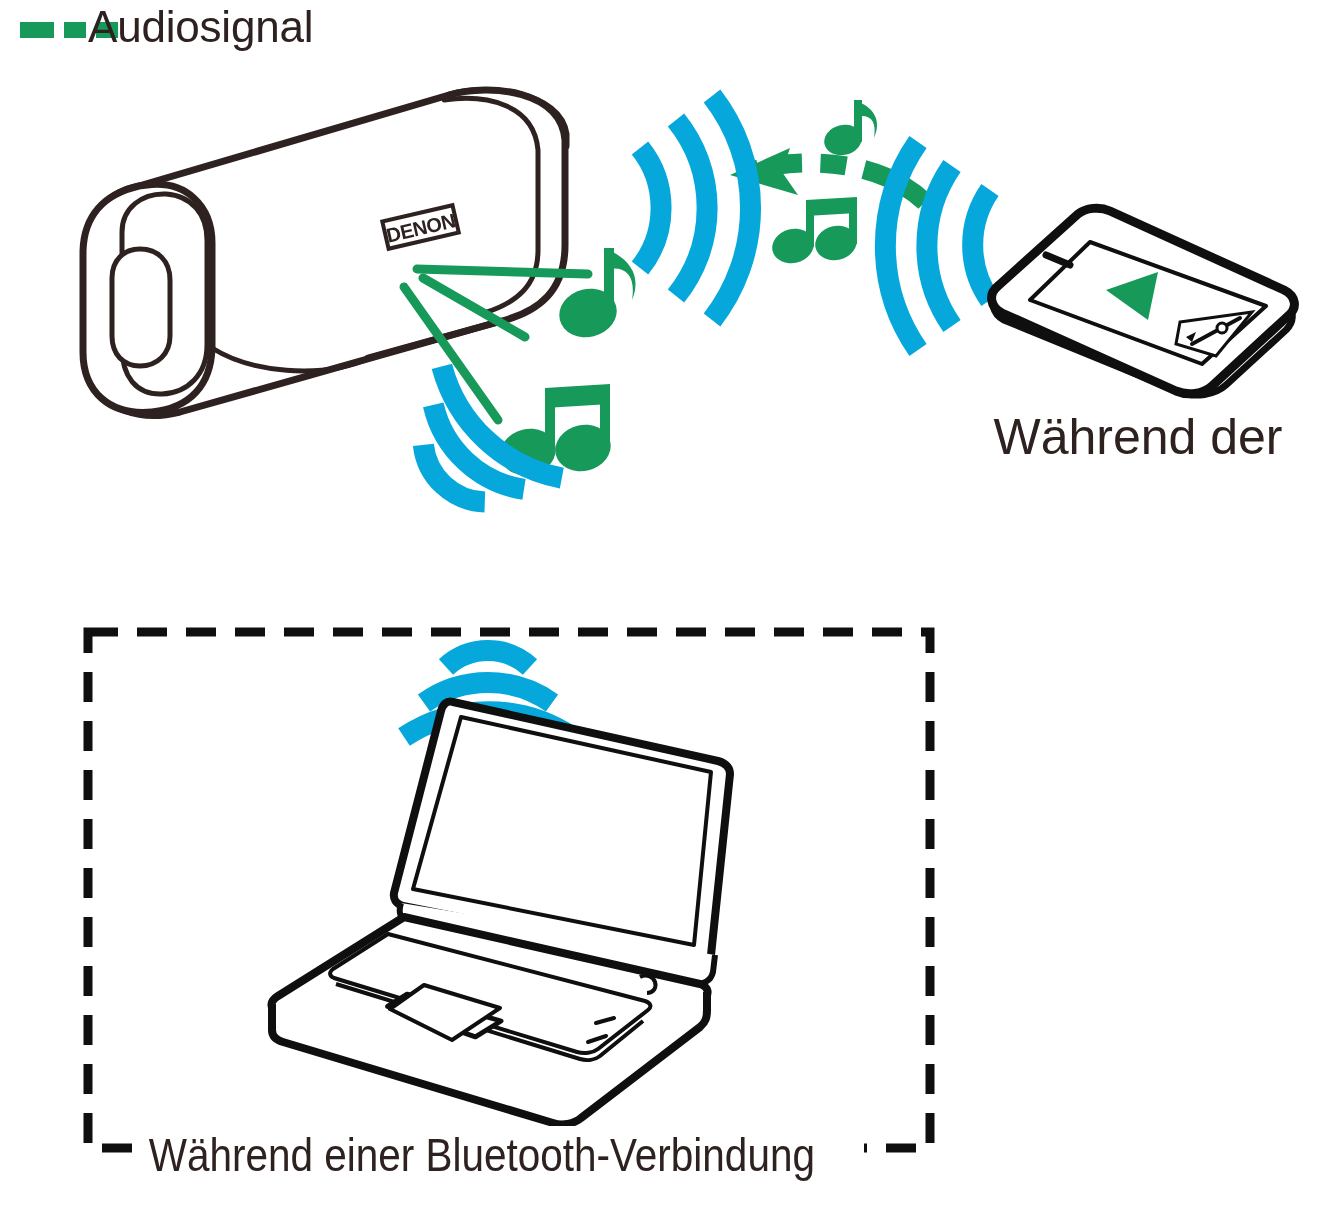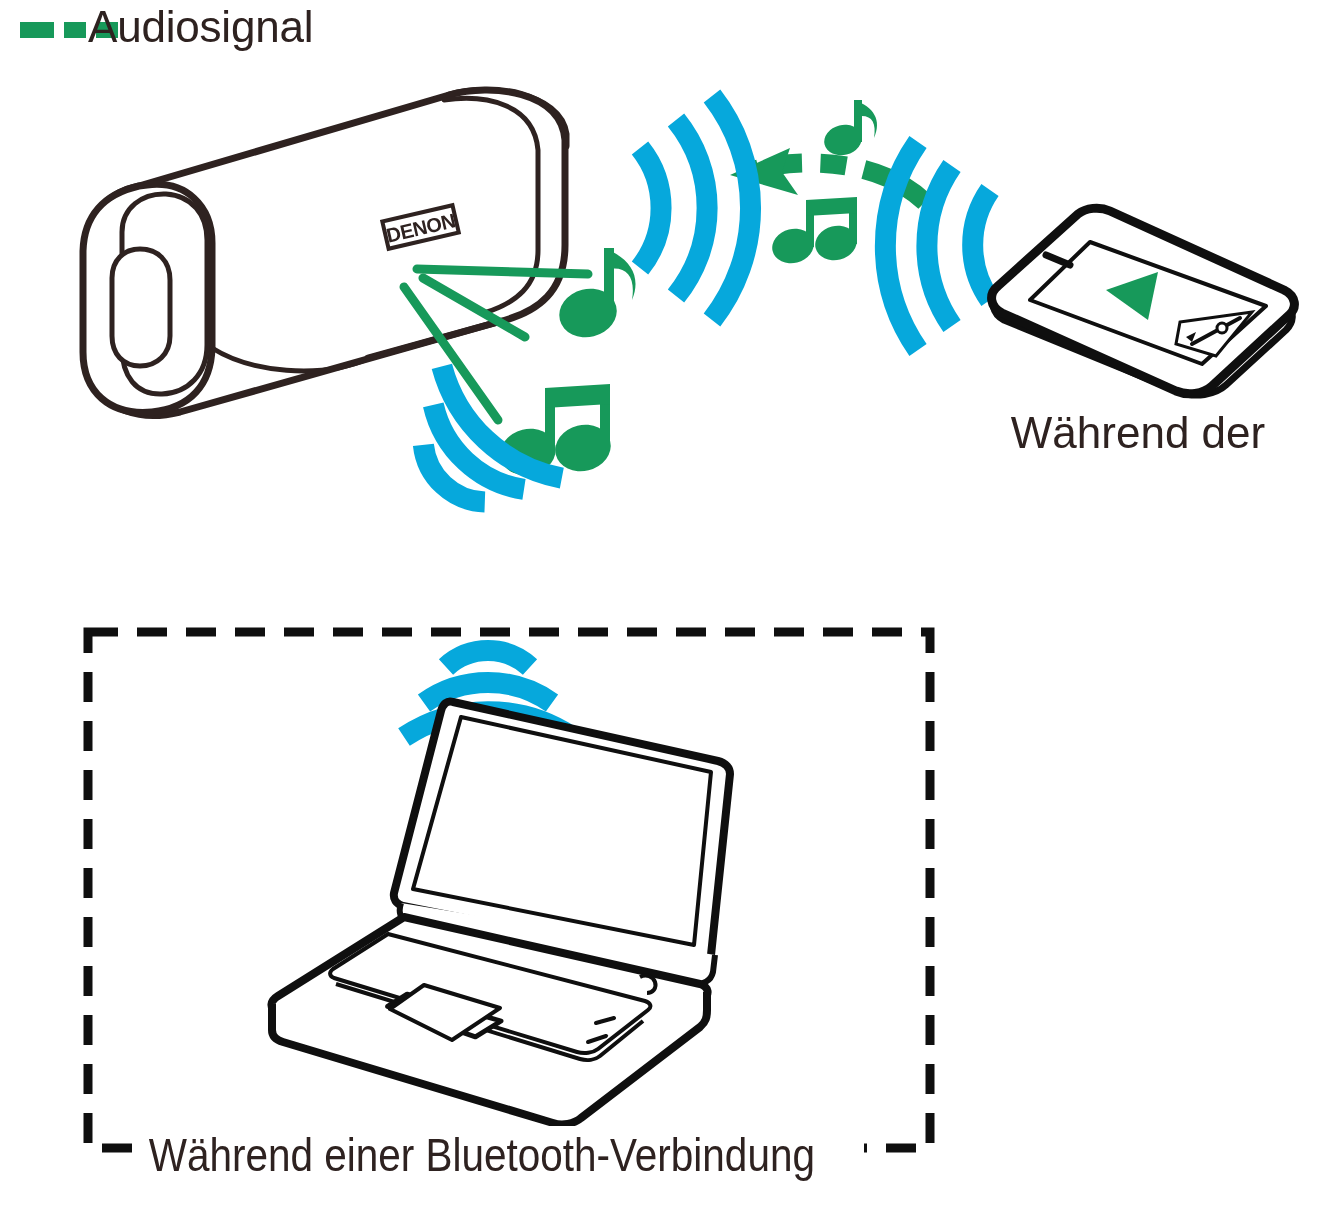--- a/index.html
+++ b/index.html
@@ -33,21 +33,21 @@
     font-family: "Liberation Sans", sans-serif;
     letter-spacing: -0.2px;
     white-space: nowrap;
   }
   .phone-caption {
     position: absolute;
     left: 952px;
     top: 404px;
     width: 372px;
     text-align: center;
-    font-size: 44px;
+    font-size: 50px;
     line-height: 1.33;
     color: #2e2220;
     font-family: "Liberation Sans", sans-serif;
     white-space: nowrap;
   }
   .box-caption {
     position: absolute;
     left: 140px;
     top: 1128px;
     font-size: 46px;

